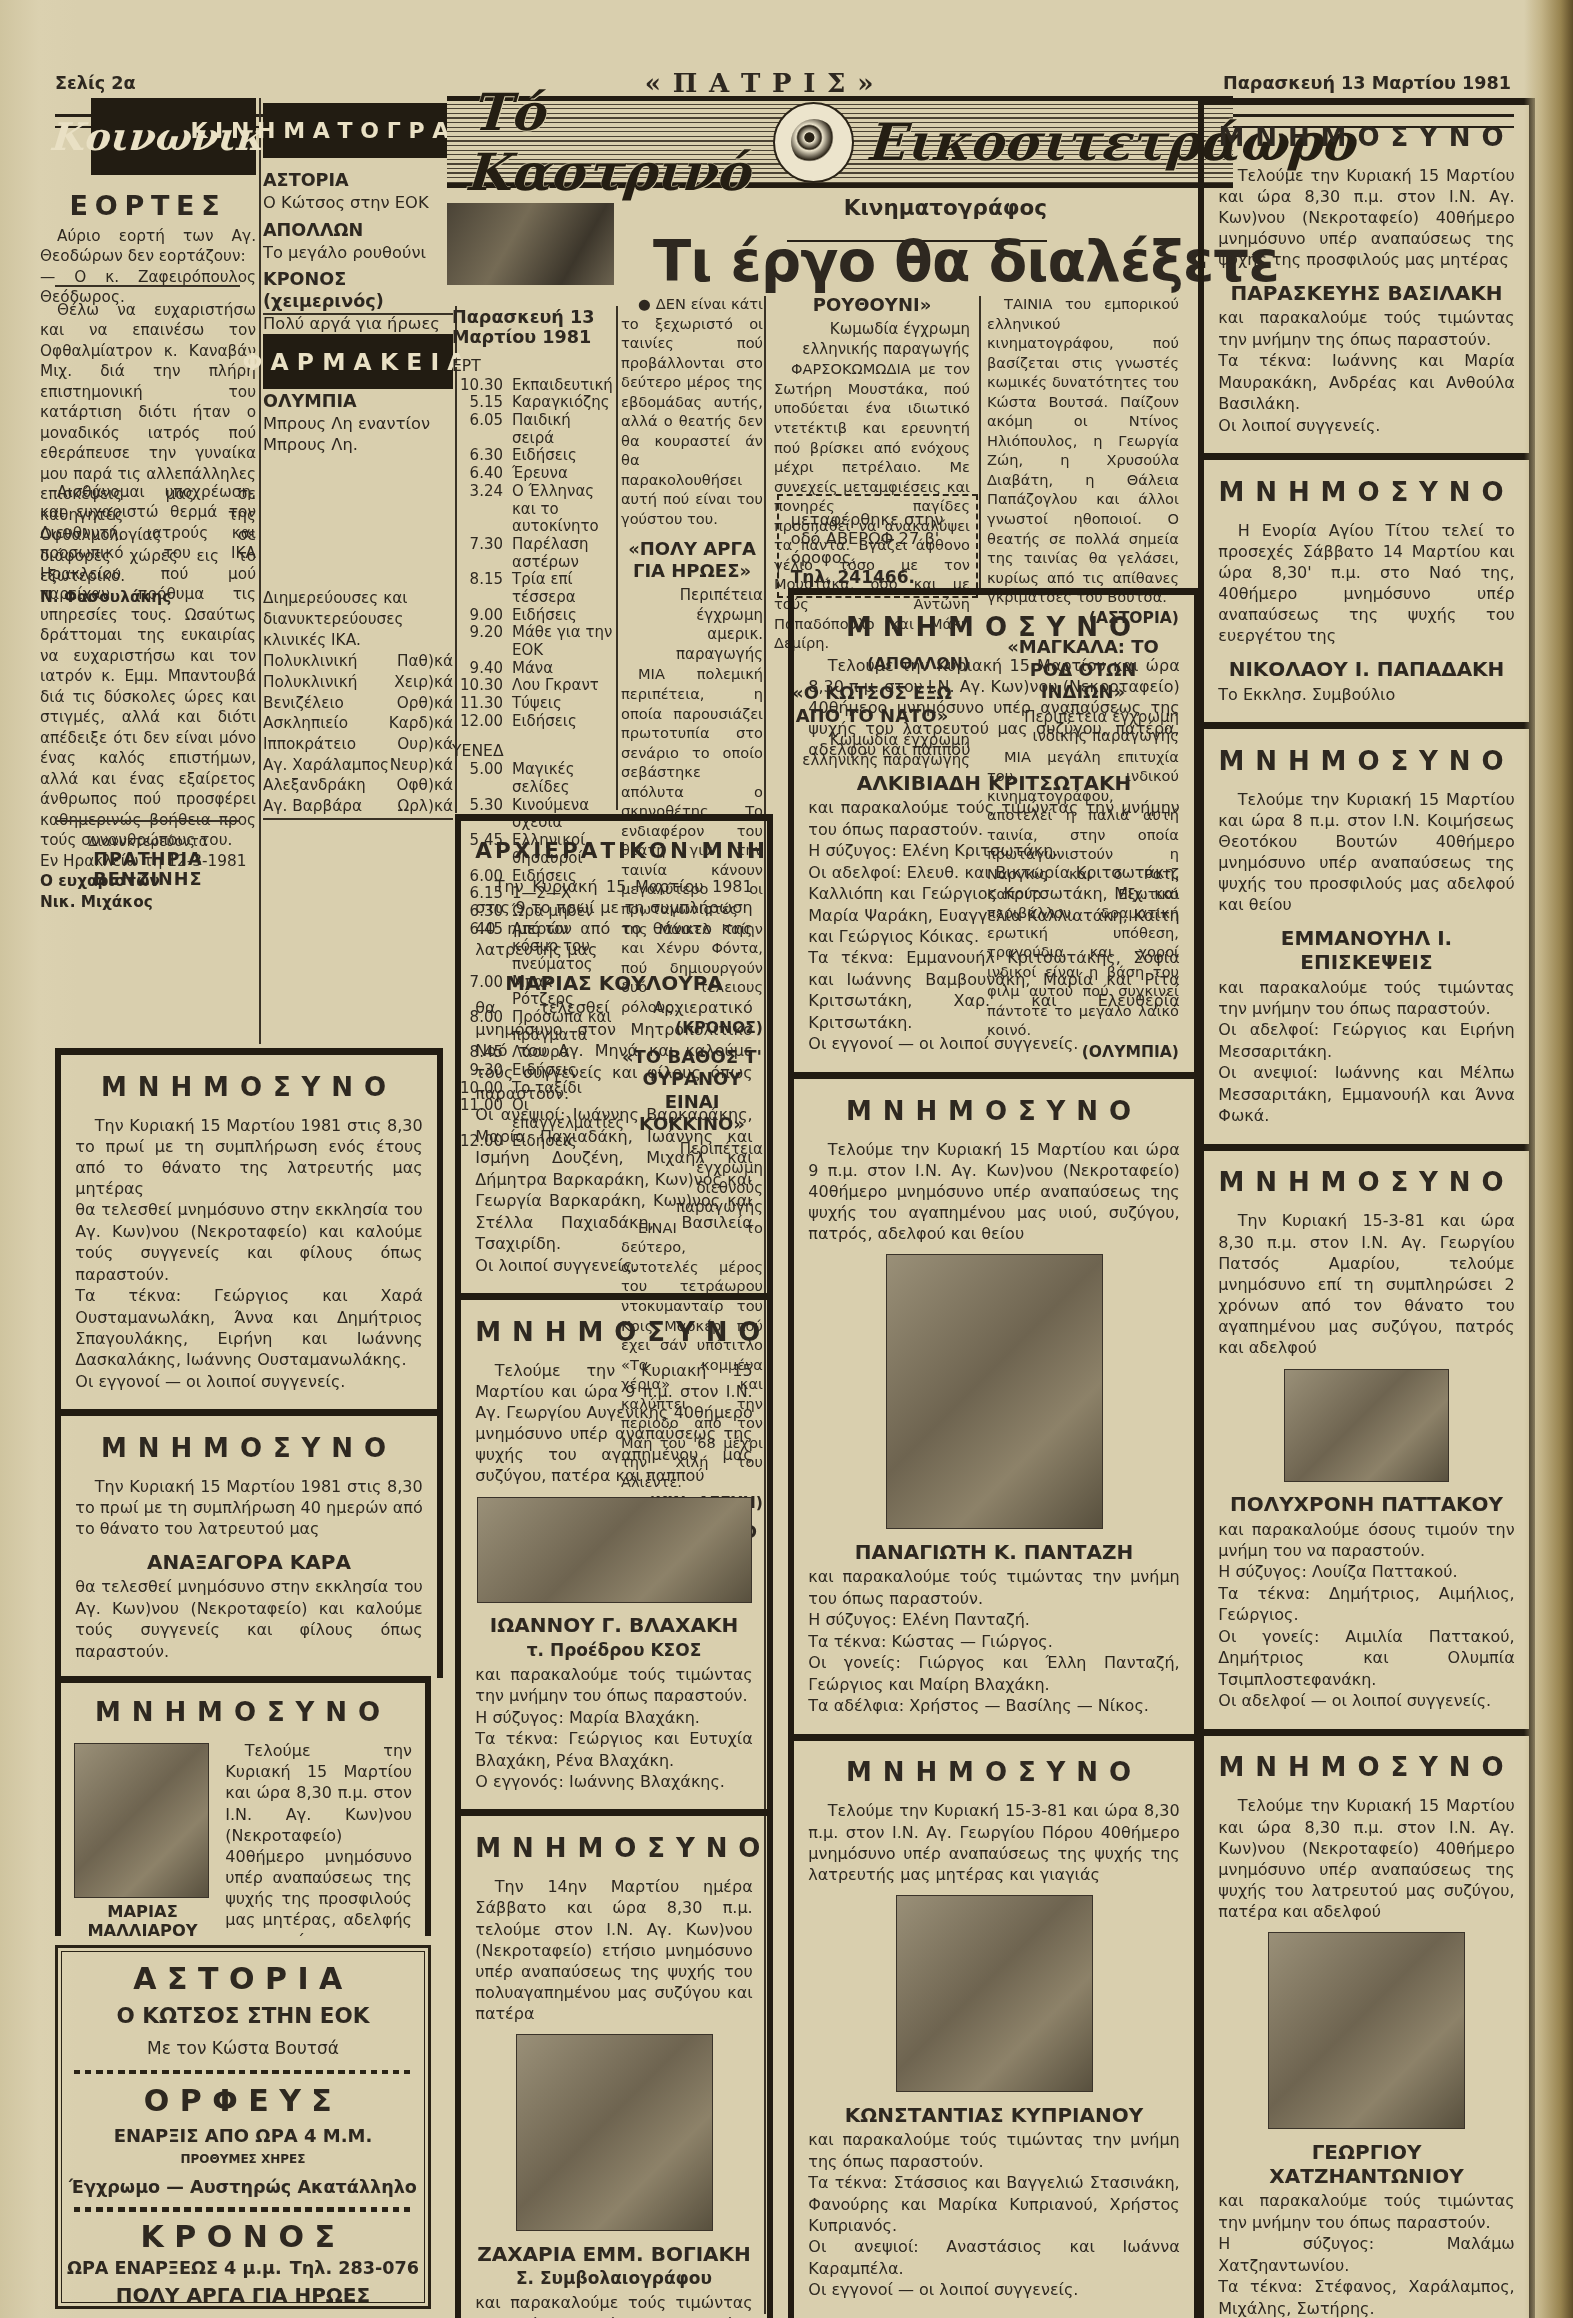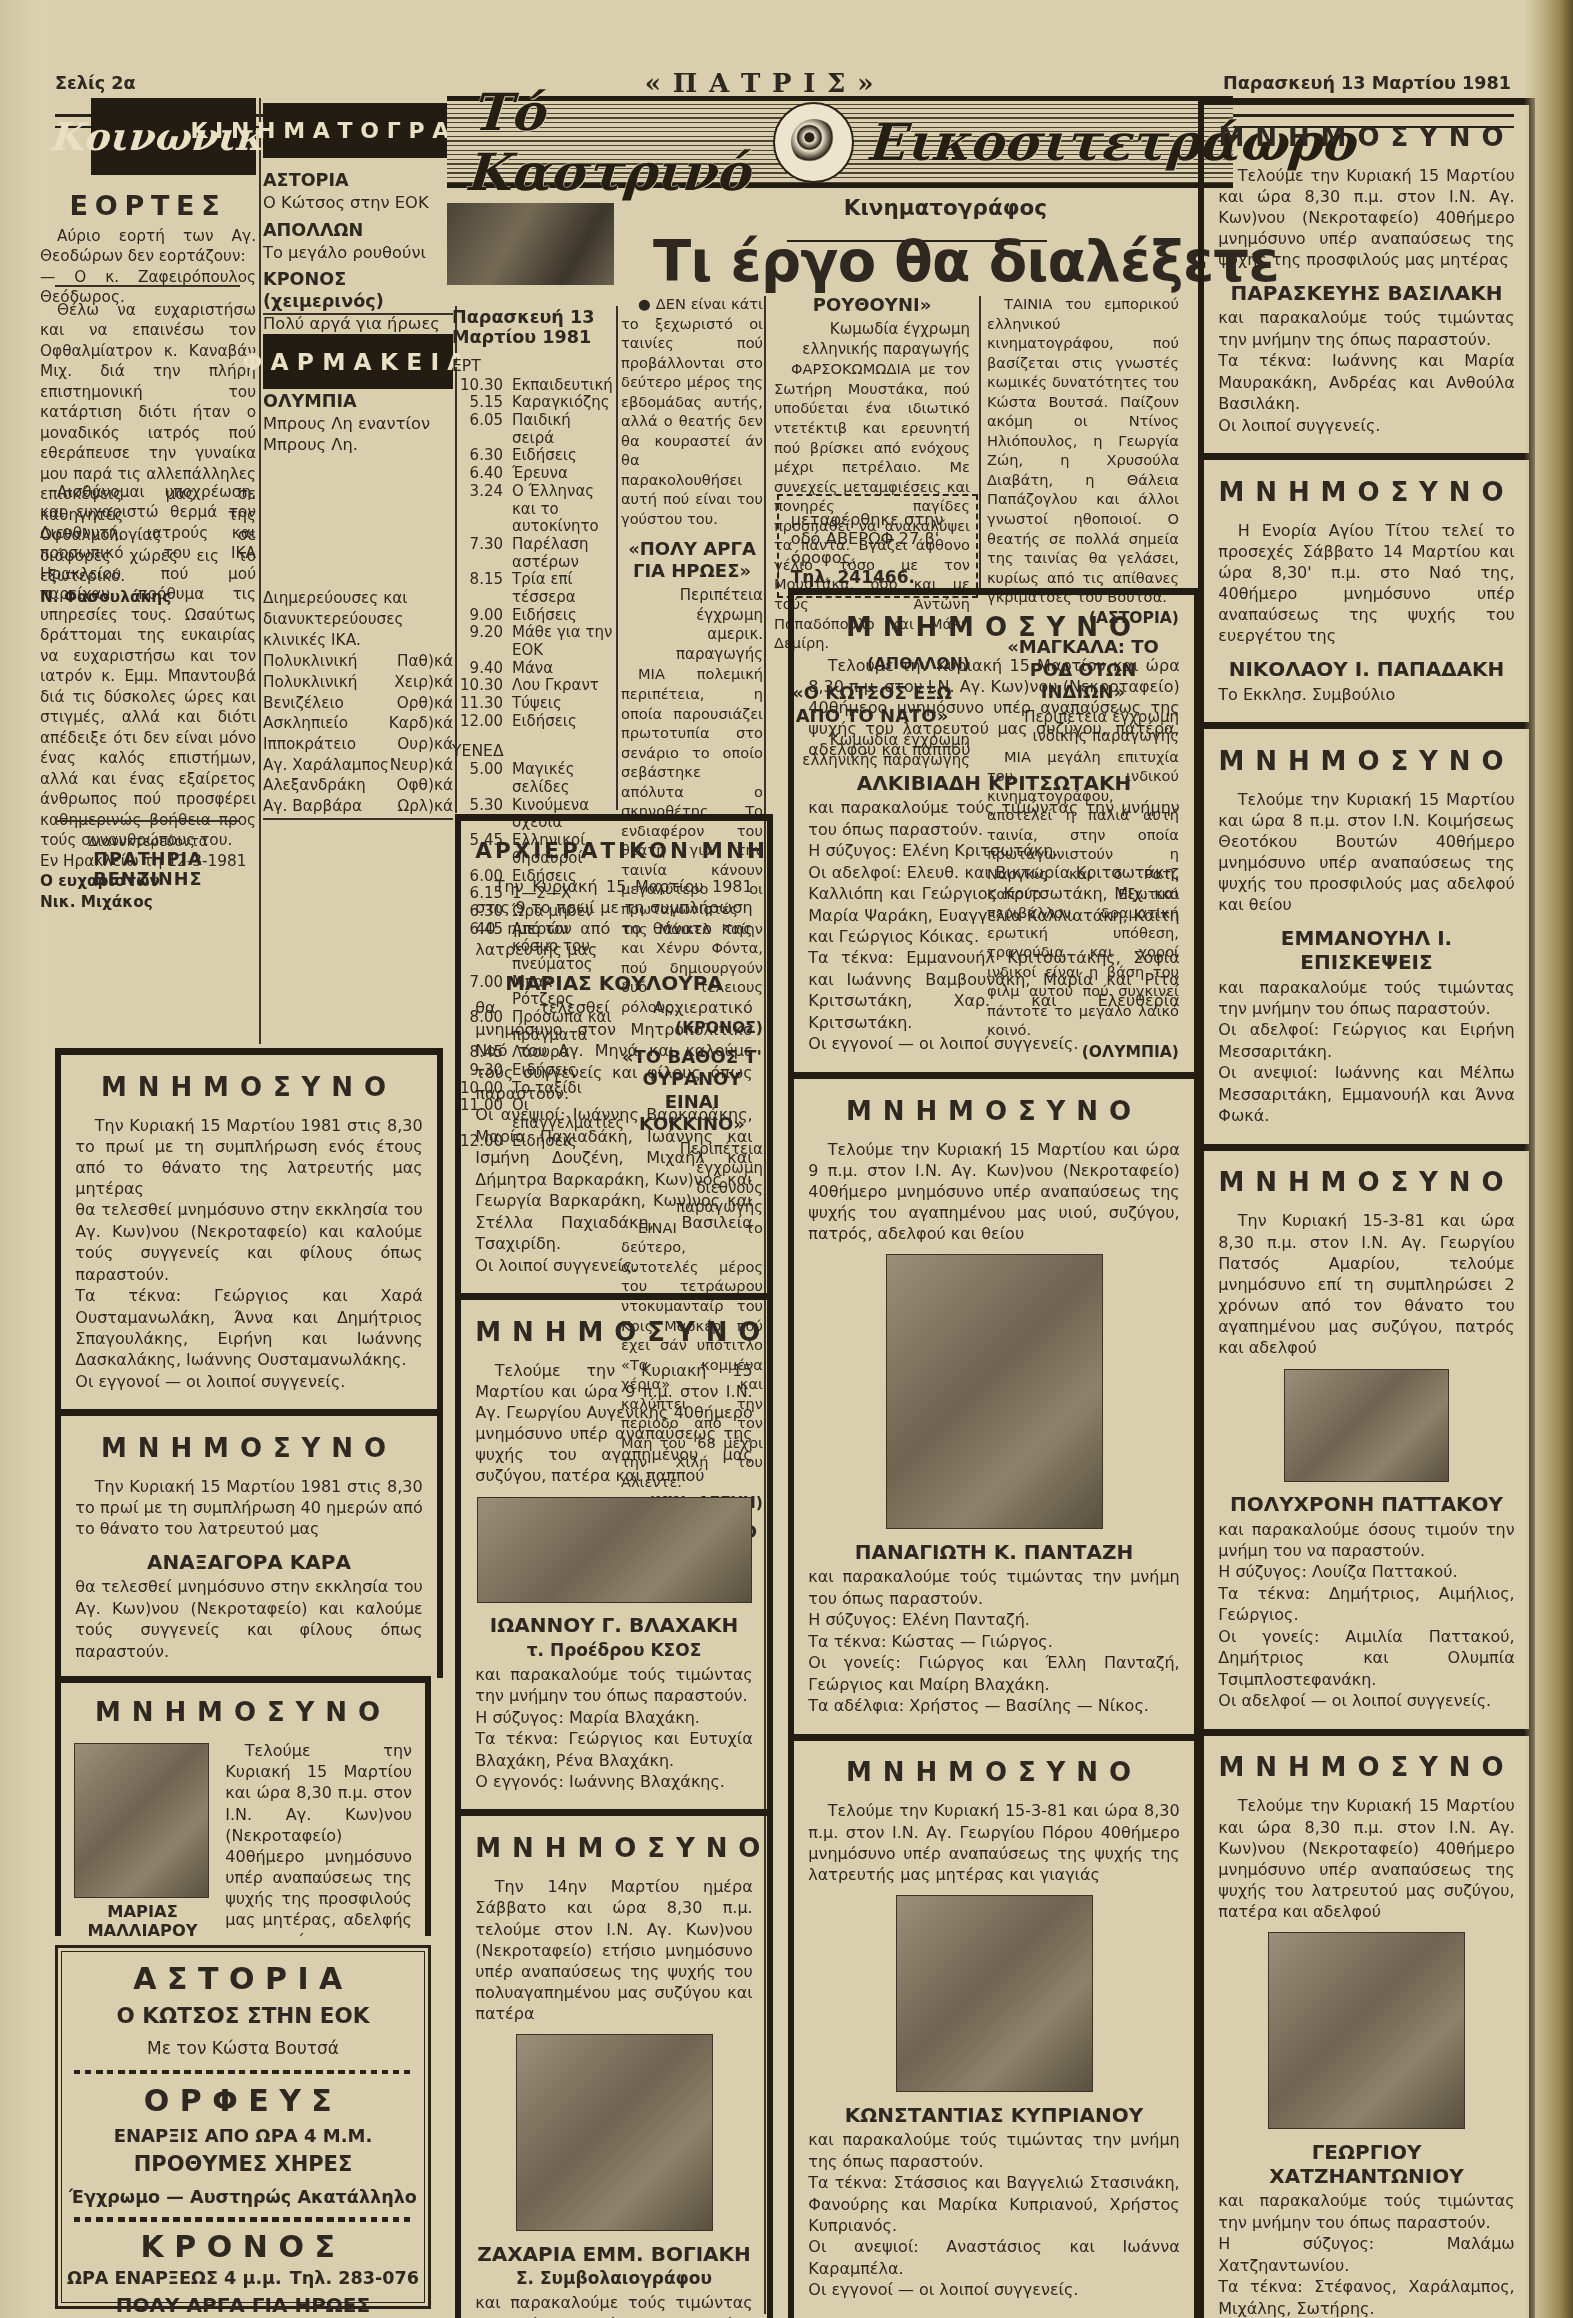--- a/index.html
+++ b/index.html
@@ -598,21 +598,21 @@
   <div class="abs adbox" style="left:55px;top:1945px;width:376px;height:364px;box-sizing:border-box;padding:13px 9px 6.5px">
     <div>
       <div class="ad-name">ΑΣΤΟΡΙΑ</div>
       <div class="ad-l1">Ο ΚΩΤΣΟΣ ΣΤΗΝ ΕΟΚ</div>
       <div class="ad-l2">Με τον Κώστα Βουτσά</div>
     </div>
     <div class="wavy" style="margin-top:11.7px"></div>
     <div style="margin-top:9px">
       <div class="ad-name">ΟΡΦΕΥΣ</div>
       <div class="ad-l1" style="font-size:18px">ΕΝΑΡΞΙΣ ΑΠΟ ΩΡΑ 4 Μ.Μ.</div>
-      <div class="ad-l1" style="font-size:21px">ΠΡΟΘΥΜΕΣ ΧΗΡΕΣ</div>
+      <div class="ad-l1" style="font-size:12px">ΠΡΟΘΥΜΕΣ ΧΗΡΕΣ</div>
       <div class="ad-l3">Έγχρωμο — Αυστηρώς Ακατάλληλο</div>
     </div>
     <div class="wavy" style="margin-top:10.4px"></div>
     <div style="margin-top:7.8px">
       <div class="ad-name">ΚΡΟΝΟΣ</div>
       <div style="display:flex;justify-content:space-between;margin-top:3.9px">
         <span class="b" style="font-size:17.6px">ΩΡΑ ΕΝΑΡΞΕΩΣ 4 μ.μ.</span>
         <span class="b" style="font-size:17.6px">Τηλ. 283-076</span>
       </div>
       <div class="ad-l1" style="font-size:20px;margin-top:5.2px">ΠΟΛΥ ΑΡΓΑ ΓΙΑ ΗΡΩΕΣ</div>

